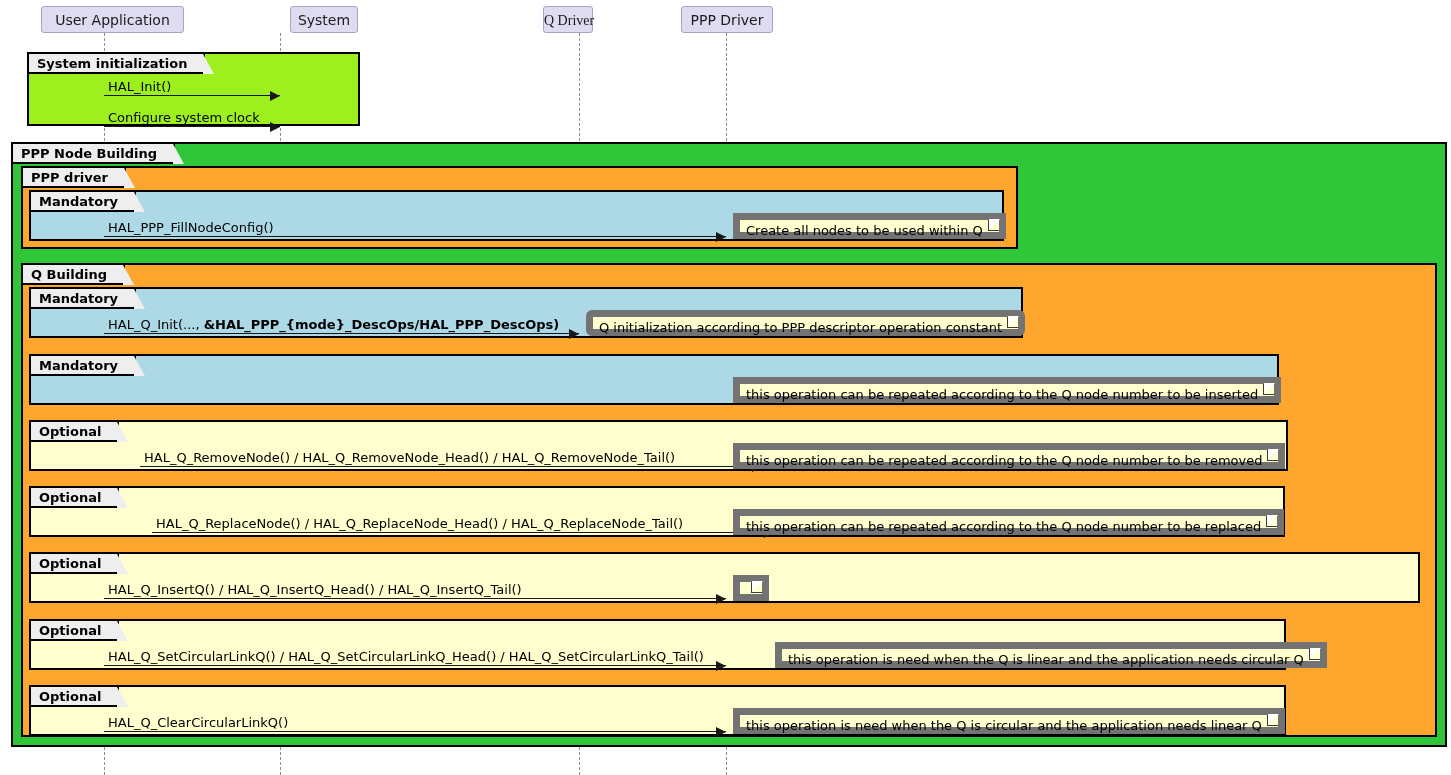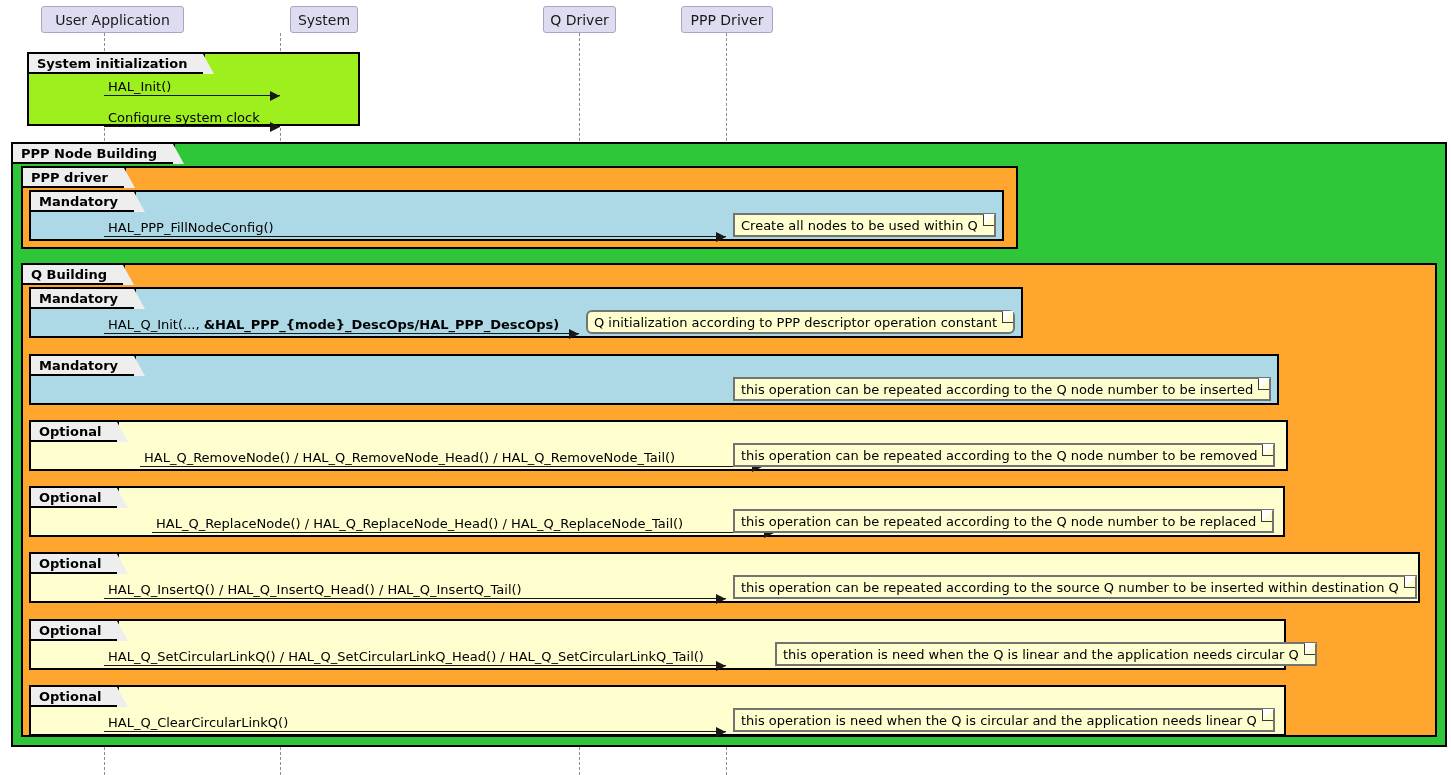--- a/index.html
+++ b/index.html
@@ -102,21 +102,21 @@
     color:#000;
     white-space:nowrap;
     line-height:15px;
   }
   .mlabel b{font-weight:bold;}
 
   
   .note{
     position:absolute;
     background:#FEFECE;
-    border:2px solid #737373;
+    border:7px solid #737373;
     font-size:13px;
     color:#000;
     line-height:22px;
     height:24px;
     padding:0 16px 12px 6px;
     white-space:nowrap;
     box-sizing:border-box;
   }
   .note .dogear{
     position:absolute;
@@ -136,21 +136,21 @@
     border-color:#ffffff transparent transparent transparent;
   }
 </style>
 </head>
 <body>
 
 <div id="diagram">
 
   <div class="participant" style="left:41px;top:6px;width:143px;">User Application</div>
   <div class="participant" style="left:246px;top:6px;width:68px;margin-left:44px;">System</div>
-  <div class="participant" style="left:543px;top:6px;width:73px;">Q Driver</div>
+  <div class="participant" style="left:543px;top:6px;width:50px;font-family:Liberation Serif, serif;">Q Driver</div>
   <div class="participant" style="left:681px;top:6px;width:92px;">PPP Driver</div>
 
   <div class="lifeline" style="left:104px;top:33px;height:742px;"></div>
   <div class="lifeline" style="left:280px;top:33px;height:742px;"></div>
   <div class="lifeline" style="left:579px;top:33px;height:742px;"></div>
   <div class="lifeline" style="left:726px;top:33px;height:742px;"></div>
 
   <div class="group lime" style="left:27px;top:52px;width:333px;height:74px;">
     <div class="grouplabel">System initialization</div>
   </div>
@@ -243,21 +243,20 @@
 
   <div class="group yellow" style="left:29px;top:552px;width:1391px;height:51px;">
     <div class="grouplabel">Optional</div>
   </div>
   <div class="msg" style="left:104px;top:575px;width:622px;">
     <div class="mline" style="width:622px;"></div>
     <div class="arrowhead" style="left:612px;"></div>
     <div class="mlabel">HAL_Q_InsertQ() / HAL_Q_InsertQ_Head() / HAL_Q_InsertQ_Tail()</div>
   </div>
   <div class="note" style="left:733px;top:575px;">
-    <span>this operation can be repeated according to the source Q number to be inserted within destination Q</span>
     <span class="dogear"></span>
   </div>
 
   <div class="group yellow" style="left:29px;top:619px;width:1257px;height:51px;">
     <div class="grouplabel">Optional</div>
   </div>
   <div class="msg" style="left:104px;top:642px;width:622px;">
     <div class="mline" style="width:622px;"></div>
     <div class="arrowhead" style="left:612px;"></div>
     <div class="mlabel">HAL_Q_SetCircularLinkQ() / HAL_Q_SetCircularLinkQ_Head() / HAL_Q_SetCircularLinkQ_Tail()</div>

